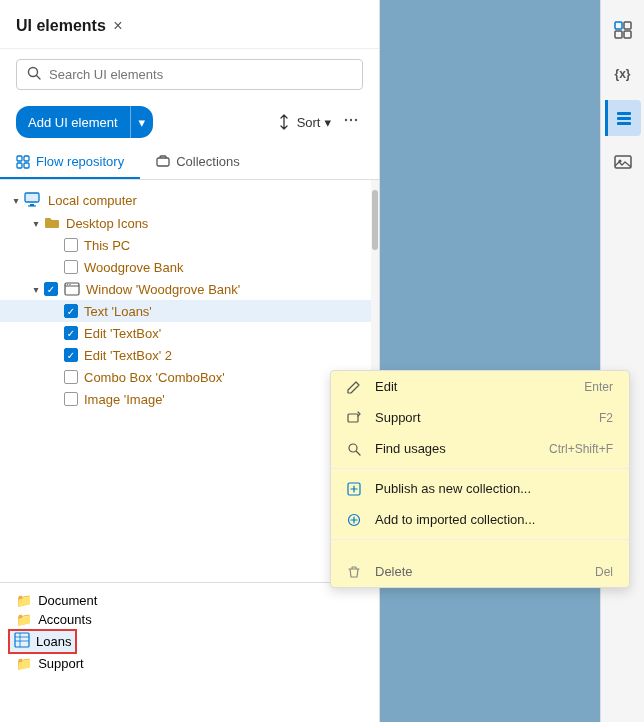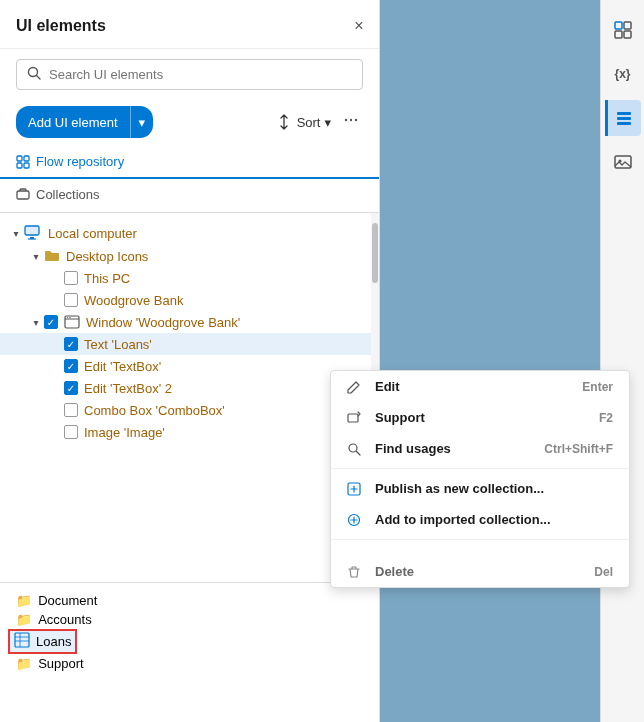--- a/index.html
+++ b/index.html
@@ -12,22 +12,21 @@
       height: 722px;
       background: #fff;
       border-right: 1px solid #ddd;
       display: flex;
       flex-direction: column;
     }
 
     .panel-header {
       display: flex;
       align-items: center;
-      justify-content: space-between;
-      padding: 14px 8px 10px 16px;
+      padding: 14px 16px 10px 16px;
       border-bottom: 1px solid #eee;
     }
 
     .panel-title {
       font-size: 16px;
       font-weight: 600;
       color: #1a1a1a;
     }
 
     .close-btn {
@@ -119,21 +118,20 @@
       border: none;
       cursor: pointer;
       font-size: 16px;
       color: #555;
       padding: 0 4px;
     }
 
     .tabs {
       display: flex;
       border-bottom: 1px solid #ddd;
-      flex-direction: column;
     }
 
     .tab {
       padding: 8px 16px;
       cursor: pointer;
       font-size: 13px;
       color: #555;
       display: flex;
       align-items: center;
       gap: 6px;
@@ -272,26 +270,25 @@
       border-left: 3px solid #0078d4;
       border-radius: 0 4px 4px 0;
     }
 
     
     .context-menu {
       position: absolute;
       top: 370px;
       left: 330px;
       width: 300px;
-      background: #ffffff;
+      background: #fef9c3;
       border: 1px solid #ddd;
       border-radius: 4px;
       box-shadow: 0 4px 12px rgba(0,0,0,0.15);
       z-index: 100;
-      font-weight: bold;
     }
 
     .context-menu-item {
       display: flex;
       align-items: center;
       padding: 8px 16px;
       cursor: pointer;
       font-size: 13px;
       color: #1a1a1a;
     }

